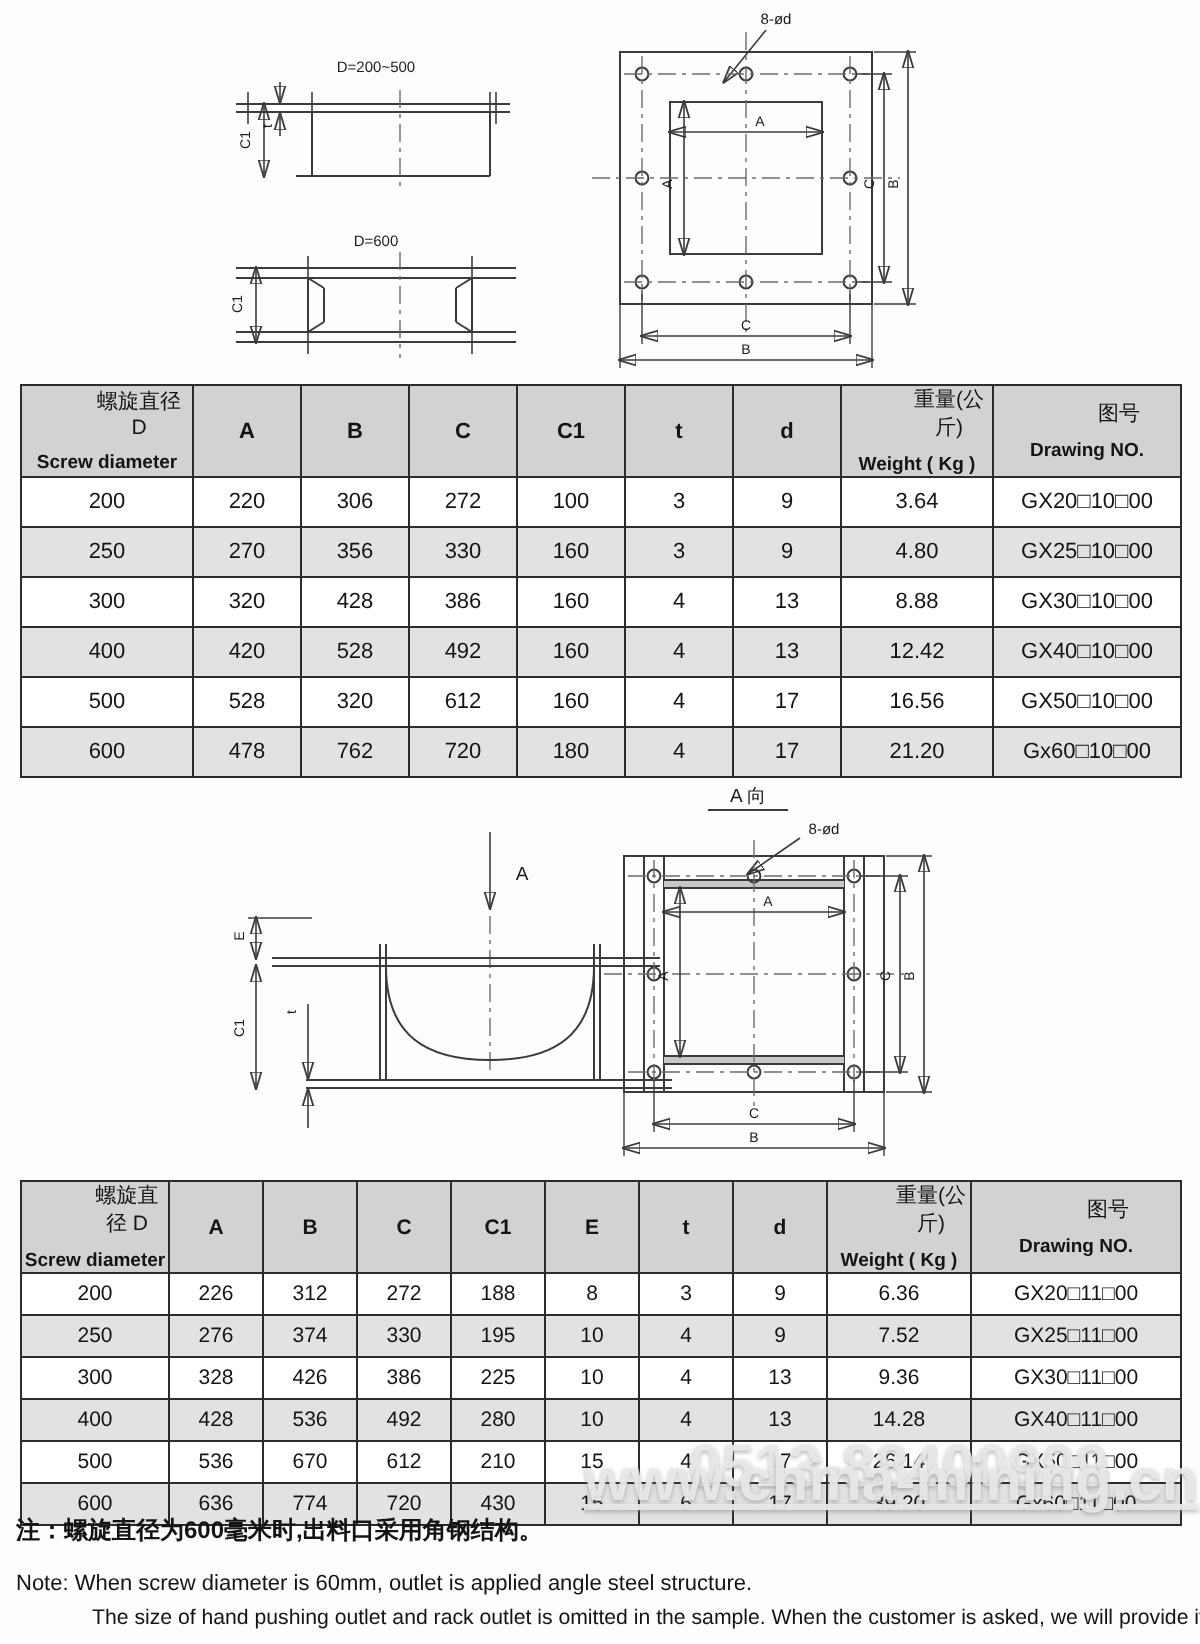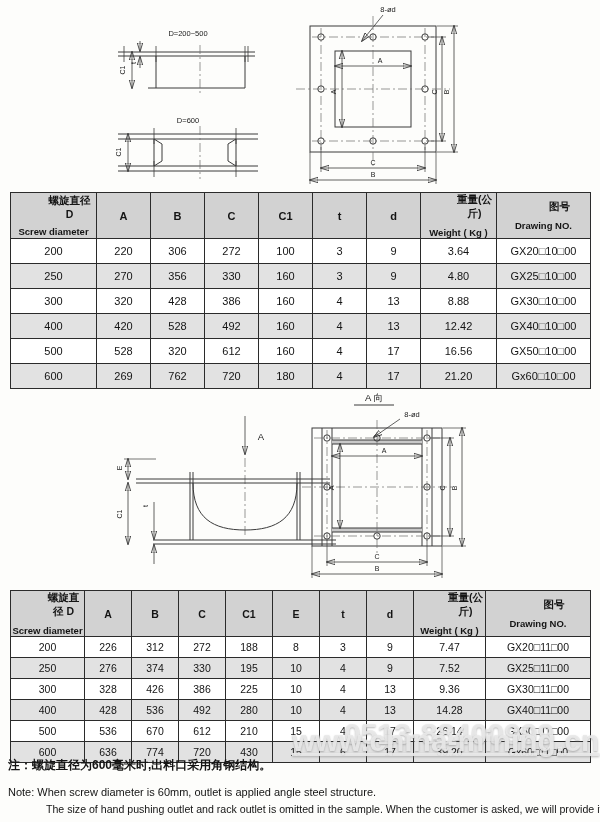--- a/index.html
+++ b/index.html
@@ -13,21 +13,21 @@
   th,td{border:1px solid #2b2b2b;text-align:center;vertical-align:middle;padding:0 1px;overflow:hidden;}
   thead th{background:#d2d2d2;font-weight:bold;}
   tbody tr:nth-child(even) td{background:#e2e2e2;}
   .t1{top:192px;}
   .t1 thead th{height:44px;font-size:11px;}
   .t1 tbody td{height:24px;font-size:11px;}
   .t2{top:590px;}
   .t2 thead th{height:38px;font-size:10.5px;}
   .t2 tbody td{height:20px;font-size:10.5px;}
   th .en{font-size:9.5px;font-weight:bold;margin-top:6px;}
-  th .zh{font-size:10.5px;font-weight:bold;padding-left:32px;}
+  th .zh{font-size:10.5px;font-weight:normal;padding-left:32px;}
   
   svg{position:absolute;}
   svg line,svg path,svg rect,svg circle{stroke:#3b3b3b;fill:none;stroke-width:1;}
   svg text{fill:#1a1a1a;stroke:none;font-family:"Liberation Sans",sans-serif;}
   .cl{stroke-dasharray:9 3 2 3;stroke-width:0.7;stroke:#6b6b6b;}
   .dim{stroke-width:0.8;}
   .ext{stroke-width:0.7;}
   .tick{stroke-width:0.8;}
   .lbl{font-size:7px;}
   .cap{font-size:7.5px;}
@@ -236,21 +236,21 @@
           <td>320</td>
           <td>612</td>
           <td>160</td>
           <td>4</td>
           <td>17</td>
           <td>16.56</td>
           <td>GX50□10□00</td>
         </tr>
         <tr>
           <td>600</td>
-          <td>269</td>
+          <td>478</td>
           <td>762</td>
           <td>720</td>
           <td>180</td>
           <td>4</td>
           <td>17</td>
           <td>21.20</td>
           <td>Gx60□10□00</td>
         </tr>
       </tbody>
   </table>
@@ -384,21 +384,21 @@
     <tbody>
         <tr>
           <td>200</td>
           <td>226</td>
           <td>312</td>
           <td>272</td>
           <td>188</td>
           <td>8</td>
           <td>3</td>
           <td>9</td>
-          <td>7.47</td>
+          <td>6.36</td>
           <td>GX20□11□00</td>
         </tr>
         <tr>
           <td>250</td>
           <td>276</td>
           <td>374</td>
           <td>330</td>
           <td>195</td>
           <td>10</td>
           <td>4</td>

